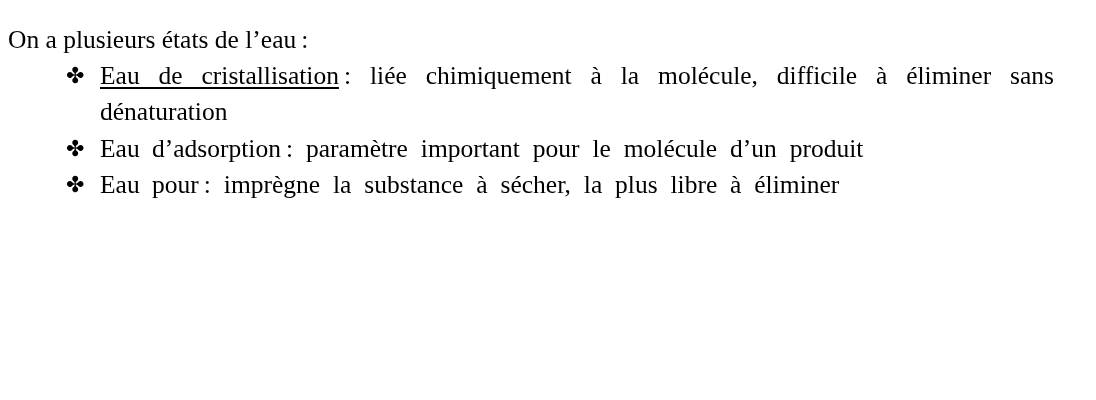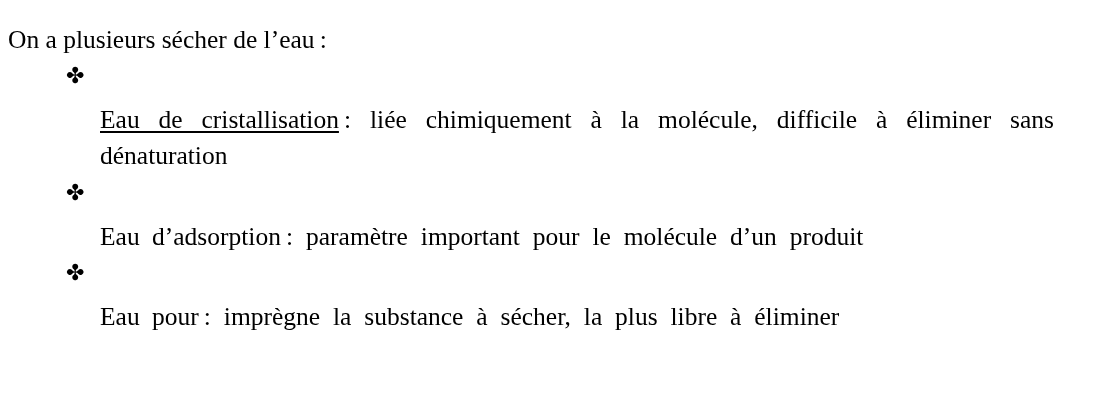--- a/index.html
+++ b/index.html
@@ -50,21 +50,20 @@
     line-height: 1.42;
     font-family: "DejaVu Sans", sans-serif;
     padding-top: 2px;
   }
   .bullet-body {
     flex: 1 1 auto;
     font-size: 25.5px;
     line-height: 1.42;
     text-align: justify;
     text-justify: inter-word;
-    margin-top: 44px;
   }
   .term {
     text-decoration: underline;
     text-underline-offset: 3px;
   }
   .term-wide {
     text-underline-offset: 3px;
     word-spacing: 6px;
   }
   .spaced-justify {
@@ -73,21 +72,21 @@
   .spaced-justify2 {
     word-spacing: 6.5px;
   }
 </style>
 </head>
 <body>
 
 <div class="page">
   <div class="content">
 
-    <p class="para lead">On a plusieurs sécher de l’eau :</p>
+    <p class="para lead">On a plusieurs états de l’eau :</p>
 
     <div class="bullet-row">
       <span class="bullet-mark">✤</span>
       <span class="bullet-body spaced-justify"><span class="term">Eau de cristallisation</span><span> : </span><span>liée chimiquement à la molécule, difficile à éliminer sans dénaturation</span></span>
     </div>
 
     <div class="bullet-row">
       <span class="bullet-mark">✤</span>
       <span class="bullet-body spaced-justify2"><span class="term-wide">Eau d’adsorption</span><span> : </span><span>paramètre important pour le molécule d’un produit</span></span>
     </div>

